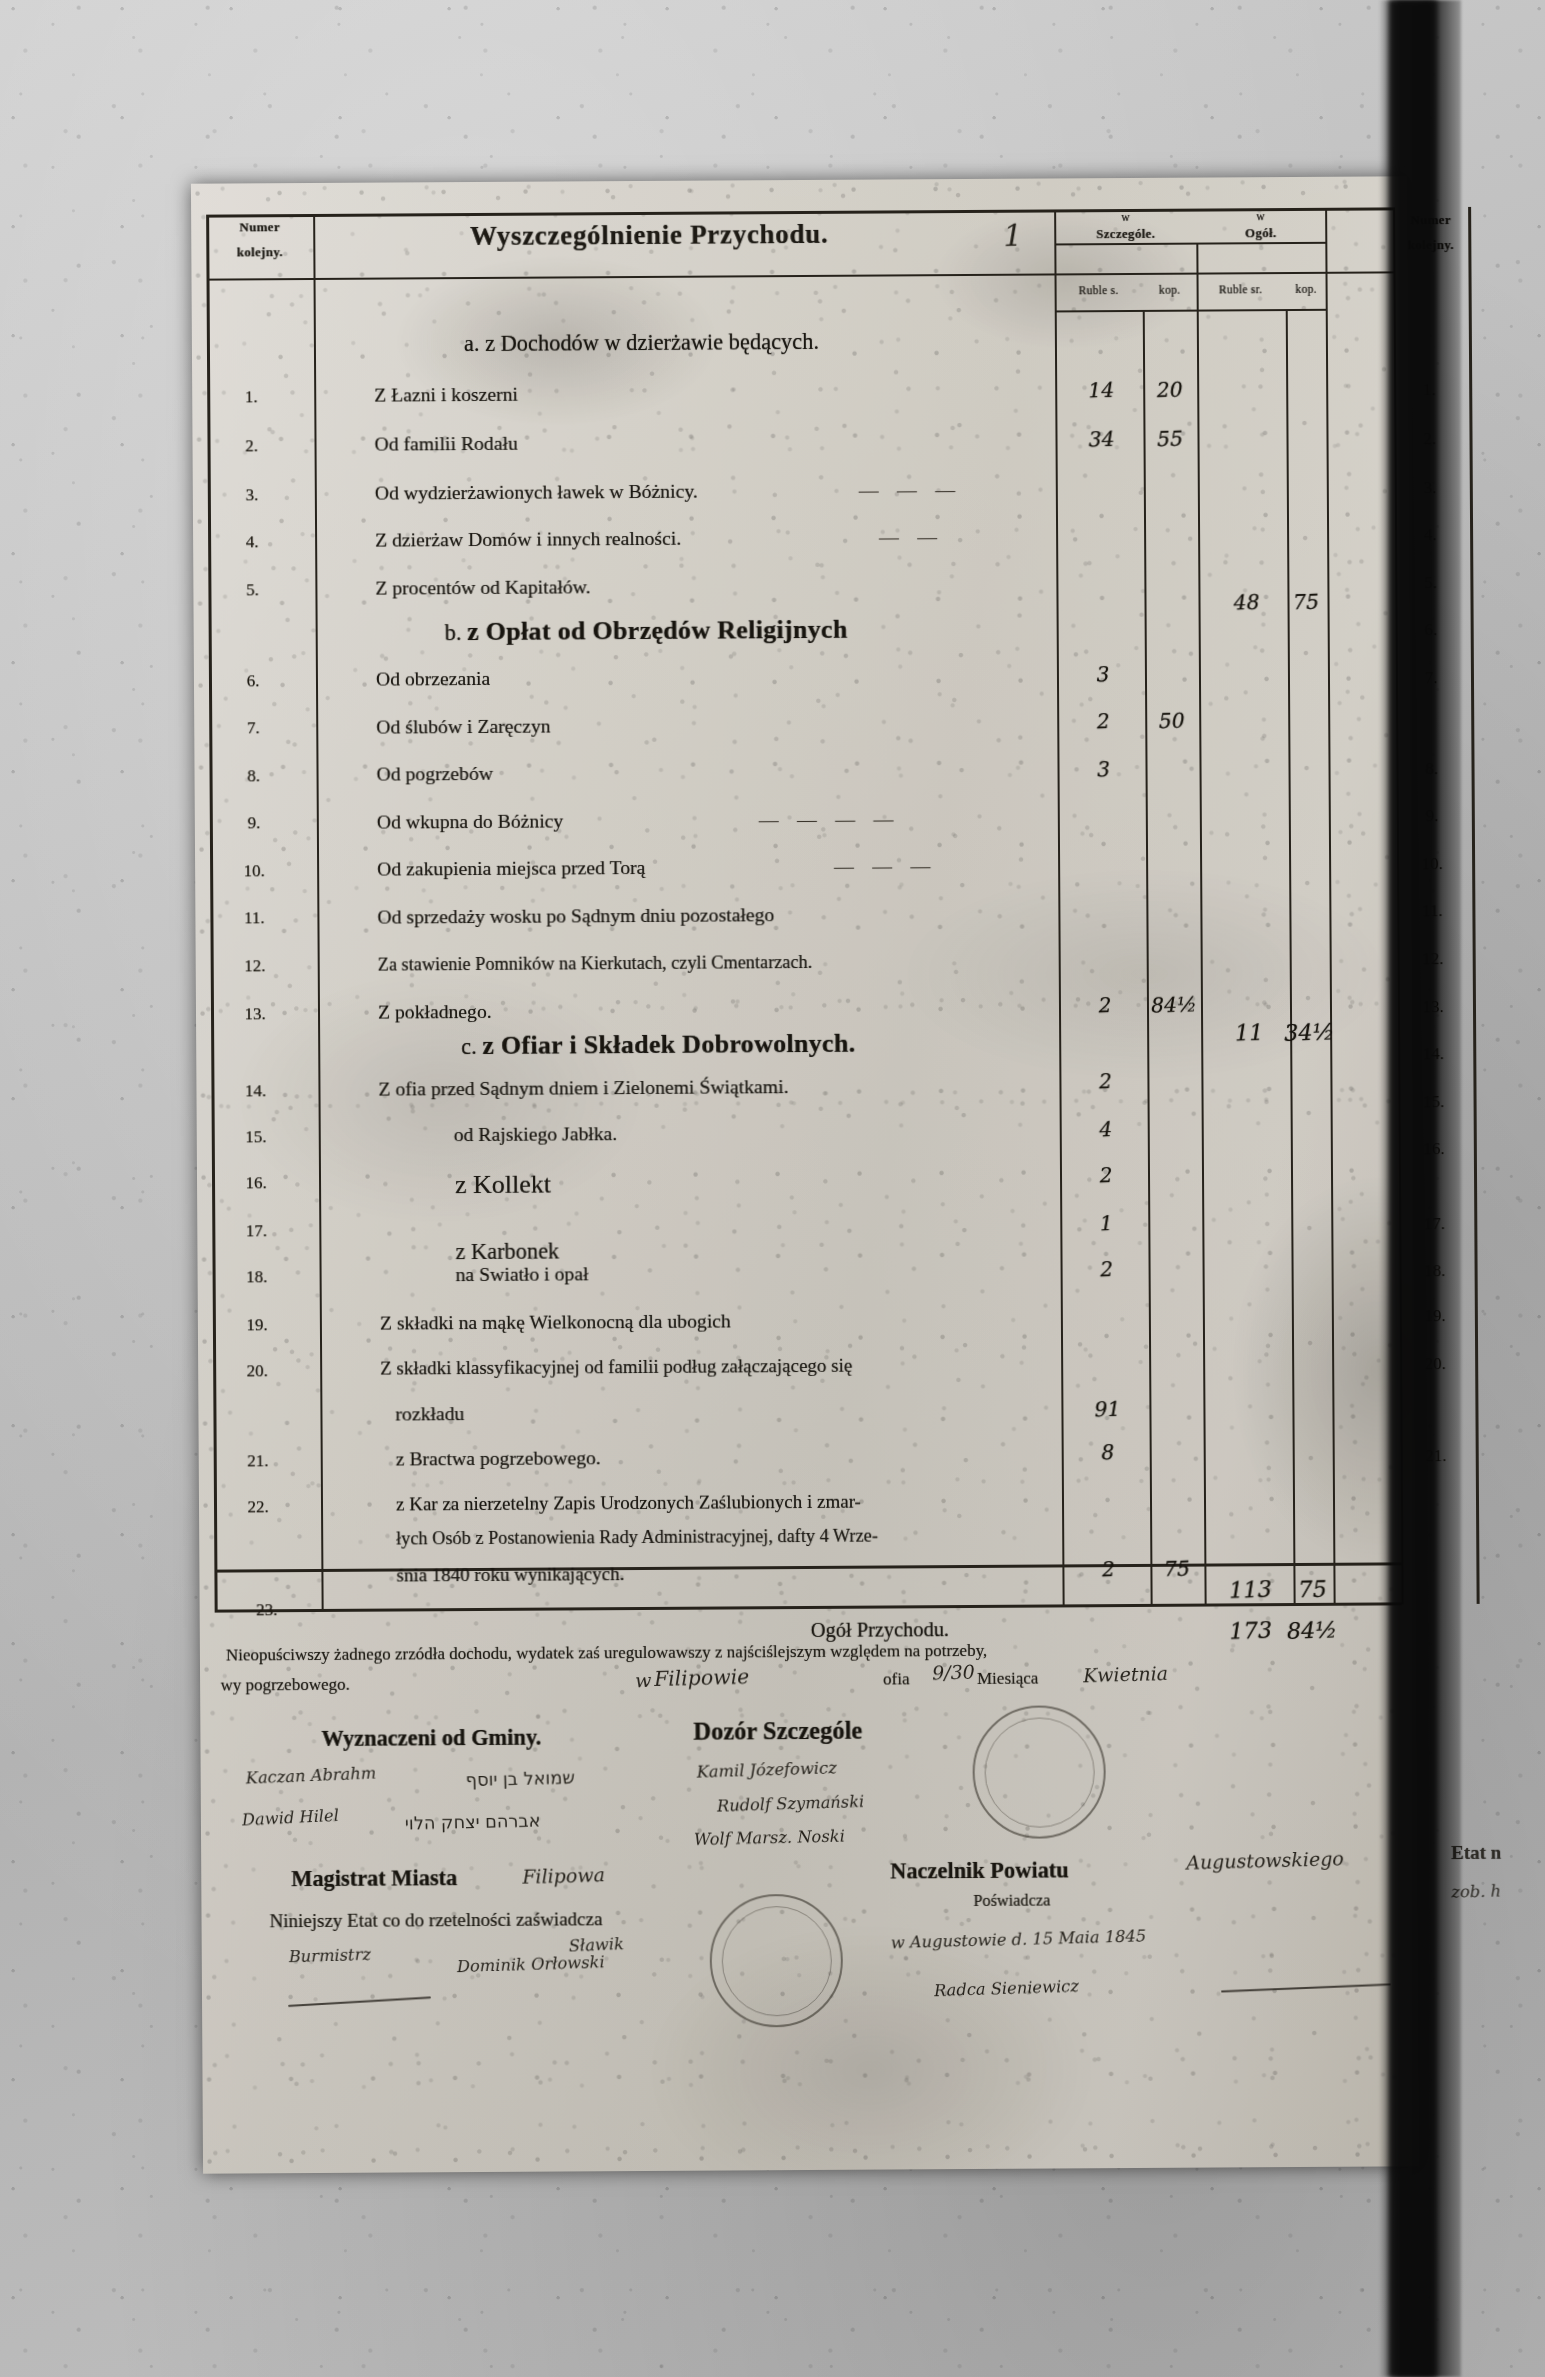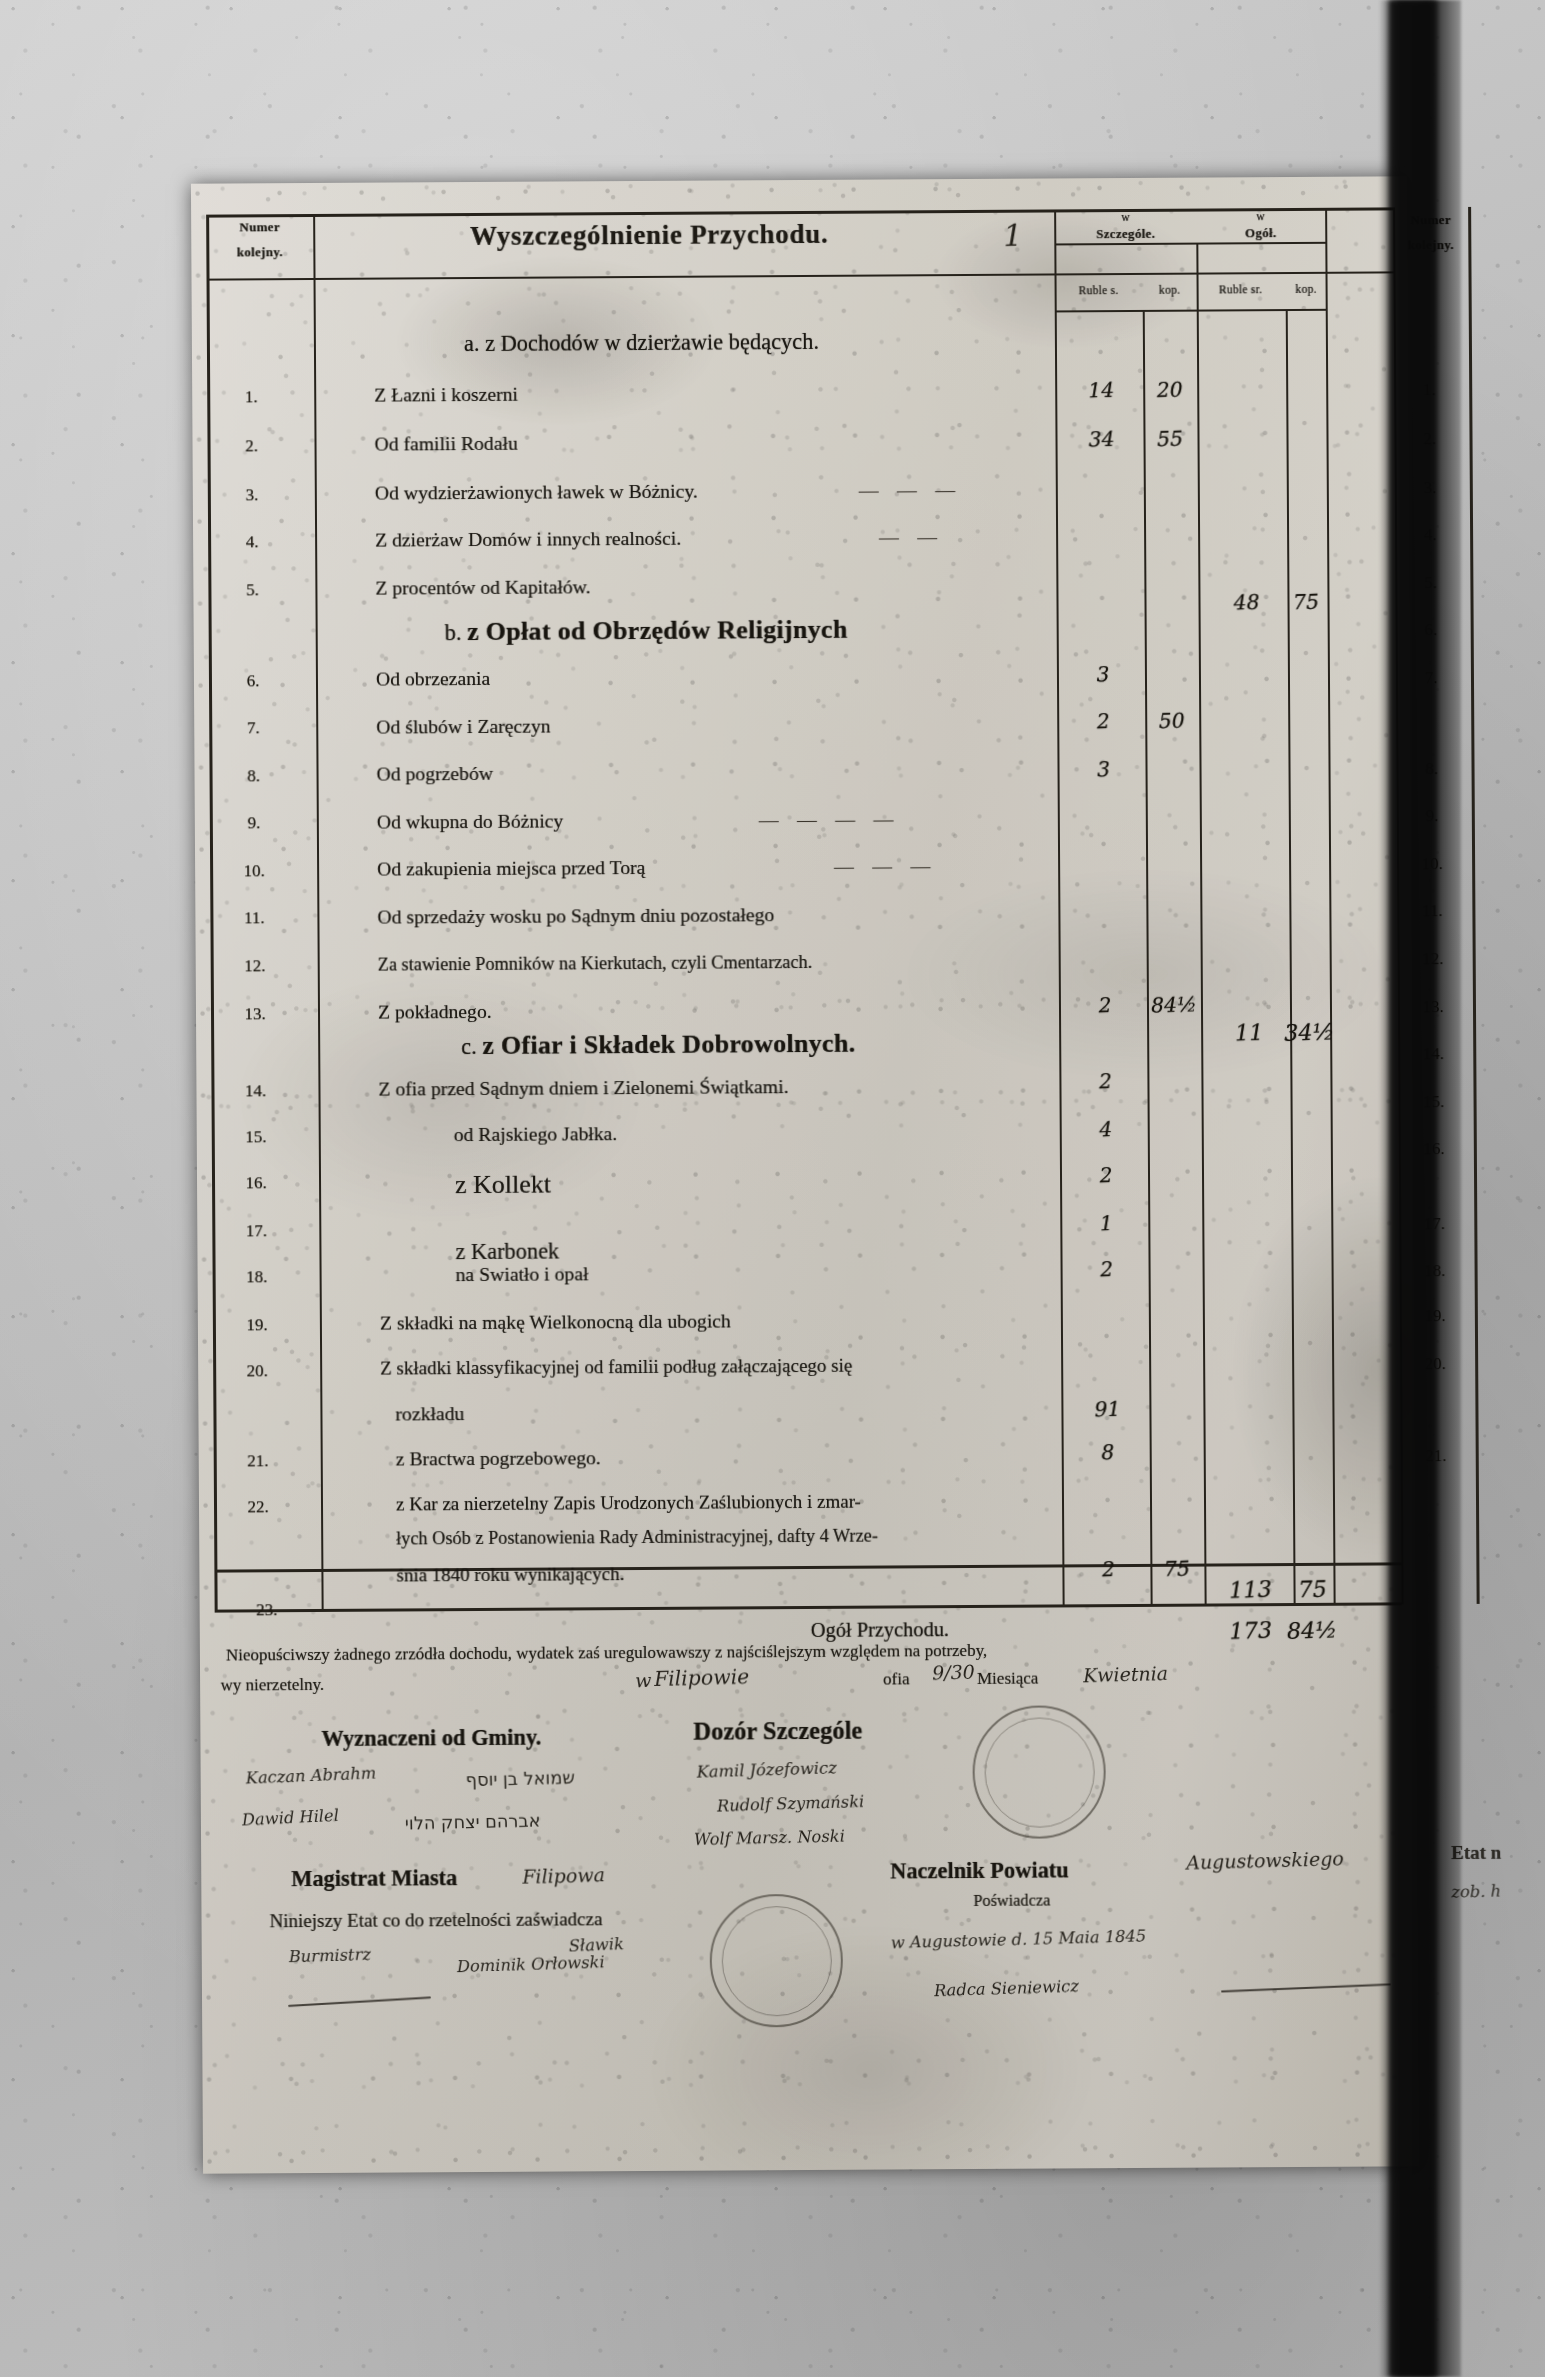--- a/index.html
+++ b/index.html
@@ -408,21 +408,21 @@
   <div class="rownum-r" style="left:1206px; top:868px;">14.</div>
   <div class="rownum-r" style="left:1206px; top:916px;">15.</div>
   <div class="rownum-r" style="left:1206px; top:963px;">16.</div>
   <div class="rownum-r" style="left:1206px; top:1038px;">17.</div>
   <div class="rownum-r" style="left:1206px; top:1085px;">18.</div>
   <div class="rownum-r" style="left:1206px; top:1130px;">19.</div>
   <div class="rownum-r" style="left:1206px; top:1178px;">20.</div>
   <div class="rownum-r" style="left:1206px; top:1270px;">21.</div>
 
   <div class="foot-text" style="left:26px; top:1462px;">Nieopuściwszy żadnego zrzódła dochodu, wydatek zaś uregulowawszy z najściślejszym względem na potrzeby,</div>
-  <div class="foot-text" style="left:20.4px; top:1492px;">wy nierzetelny.</div>
+  <div class="foot-text" style="left:20.4px; top:1492px;">wy pogrzebowego.</div>
 
   <div class="script" style="left:435px; top:1488px;">w</div>
   <div class="script" style="left:454px; top:1485px; font-size:20.4px;">Filipowie</div>
   <div class="foot-text" style="left:683px; top:1490px;">ofia</div>
   <div class="script" style="left:732px; top:1482px;">9/30</div>
   <div class="foot-text" style="left:777px; top:1490px;">Miesiąca</div>
   <div class="script" style="left:883px; top:1485px;">Kwietnia</div>
 
   <div class="foot-head" style="left:121px; top:1543px;">Wyznaczeni od Gminy.</div>
   <div class="foot-head" style="left:493px; top:1537px; font-size:24.5px;">Dozór Szczególe</div>

